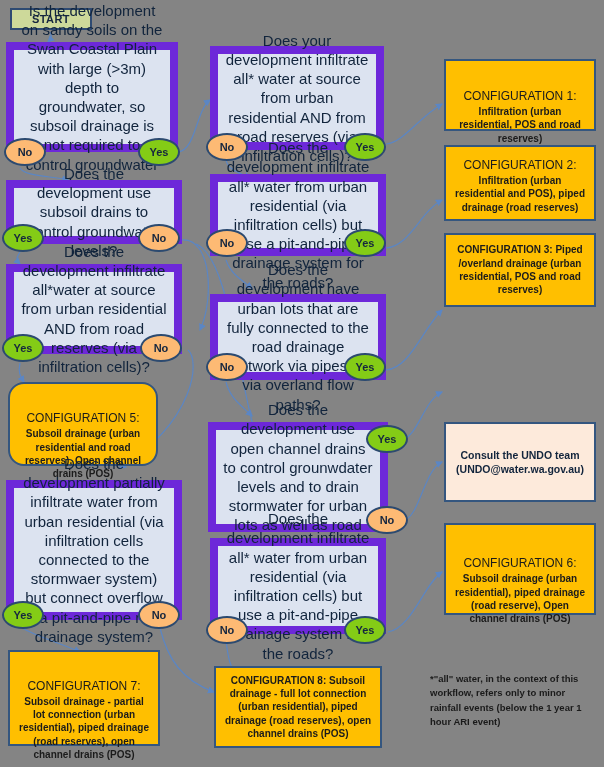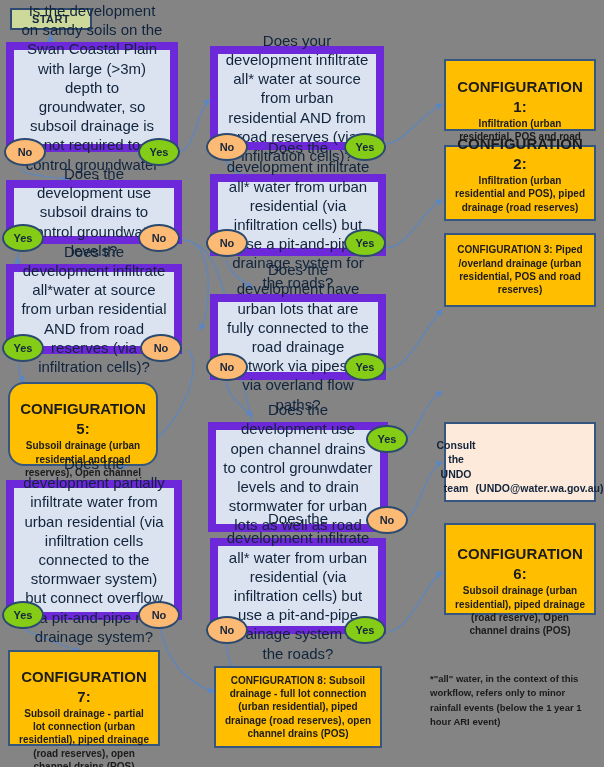--- a/index.html
+++ b/index.html
@@ -51,22 +51,22 @@
   .cfg-box {
     background: #ffbf00;
     border: 2px solid #34567f;
     color: #1b1b1b;
     font-size: 10px;
     line-height: 1.33;
     padding: 5px 7px;
     font-weight: bold;
   }
   .cfg-box .cfg-title {
-    font-weight: bold;
-    font-size: 15px;
+    font-weight: normal;
+    font-size: 12px;
     margin-top: 44px;
   }
   .undo-box {
     background: #fdeadb;
     border: 2px solid #34567f;
     color: #11243c;
     font-size: 10.5px;
     line-height: 1.35;
     padding: 5px 7px;
     font-weight: bold;
@@ -276,21 +276,21 @@
     <span class="cfg-inner">Infiltration (urban residential and POS),  piped drainage (road reserves)</span>
   </div>
 
   <div class="node cfg-box" style="left:444px; top:233px; width:152px; height:74px;justify-content:flex-end;">
     <span>
       <b>CONFIGURATION 3:</b><span> Piped /overland drainage (urban residential, POS and road reserves)</span>
     </span>
   </div>
 
 
-  <div class="node undo-box" style="left:444px; top:422px; width:152px; height:80px; flex-direction:row;align-items:flex-end;">
+  <div class="node undo-box" style="left:444px; top:422px; width:152px; height:80px; flex-direction:column;">
     <span>Consult the UNDO team</span>
     <span>(UNDO@water.wa.gov.au)</span>
   </div>
 
   <div class="node cfg-box" style="left:444px; top:523px; width:152px; height:92px; flex-direction:column;">
     <span class="cfg-title">CONFIGURATION 6:</span>
     <span class="cfg-inner">Subsoil drainage (urban residential), piped drainage (road reserve), Open channel drains (POS)</span>
   </div>
 
   <div class="footnote" style="left:430px; top:672px; width:166px;">*"all" water, in the context of this workflow, refers only to minor rainfall events (below the 1 year 1 hour ARI event)</div>

